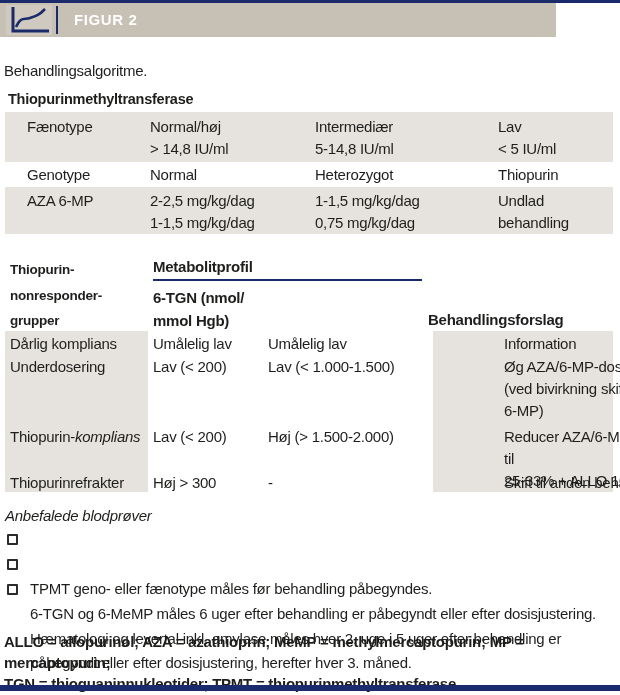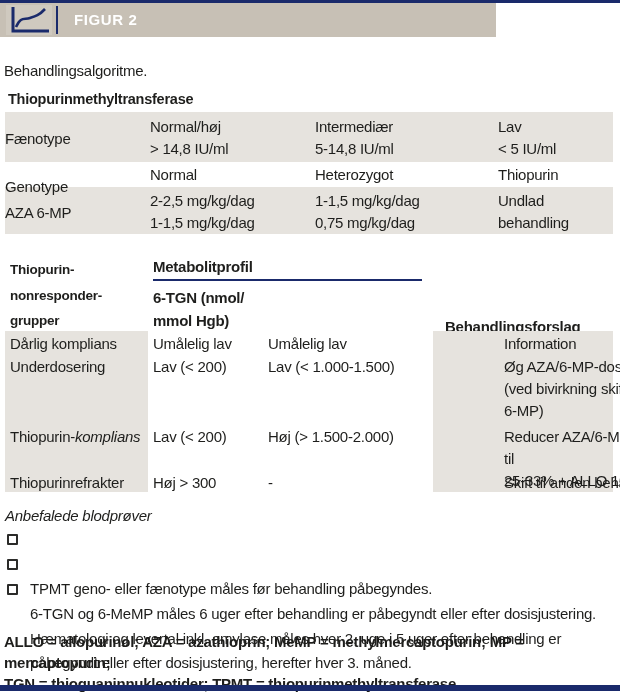--- a/index.html
+++ b/index.html
@@ -5,42 +5,42 @@
   * { margin:0; padding:0; box-sizing:border-box; }
   html,body { background:#ffffff; }
   body { font-family:"Liberation Sans", sans-serif; color:#1e1e1c; }
   .page { position:relative; width:620px; height:695px; background:#ffffff; overflow:hidden; }
   .abs { position:absolute; }
   .txt { font-size:15px; letter-spacing:-0.25px; line-height:22px; white-space:pre-line; }
   .b   { font-weight:bold; }
   .i   { font-style:italic; }
 
   .top-rule    { left:0; top:0; width:620px; height:3px; background:#1a2a6b; }
-  .header-band { left:0; top:3px; width:496px; height:34px; background:#c7c0b5; }
+  .header-band { left:0; top:3px; width:556px; height:34px; background:#c7c0b5; }
   .icon-box    { position:absolute; left:6px; top:2px; width:46px; height:30px; background:#cfc9bf; }
   .head-divider{ position:absolute; left:56px; top:3px; width:2px; height:28px; background:#1a2a6b; }
   .fig-label   { position:absolute; left:74px; top:0; height:34px; line-height:34px;
                  color:#ffffff; font-weight:bold; font-size:15px; letter-spacing:.6px; }
 
   .caption  { left:4px; top:60px; }
   .t1-title { left:8px; top:90px; font-size:14.5px; line-height:18px; }
 
   .band-gray { background:#e6e3de; }
   .t1-r1 { left:5px; top:112px; width:608px; height:50px; }
   .t1-r3 { left:5px; top:187px; width:608px; height:47px; }
 
   
-  .c1 { left:5px;margin-top:12px; }  .c2 { left:150px; }  .c3 { left:315px; }  .c4 { left:498px; }
+  .c1 { left:27px; }  .c2 { left:150px; }  .c3 { left:315px; }  .c4 { left:498px; }
 
   .t2h-group { left:10px;  top:257px; font-size:13.5px; line-height:25.5px; }
   .t2h-met   { left:153px; top:256px; }
   .t2h-rule  { left:153px; top:279px; width:269px; height:2px; background:#1a2a6b; }
   .t2h-tgn   { left:153px; top:286px; line-height:23px; }
   .t2h-memp  { left:268px; top:286px; line-height:23px; }
-  .t2h-beh   { left:445px; top:309px;margin-top:7px; }
+  .t2h-beh   { left:428px; top:309px; }
 
   .t2-left-band  { left:5px;   top:331px; width:143px; height:161px; }
   .t2-right-band { left:433px; top:331px; width:180px; height:161px; }
 
   .rA { top:333px; }
   .rB { top:356px; }
   .rC { top:426px; }
   .rD { top:472px; }
   .g1 { left:10px; }  .g2 { left:153px; }  .g3 { left:268px; }  .g4 { left:456px; width:172px;margin-left:48px; }
 

